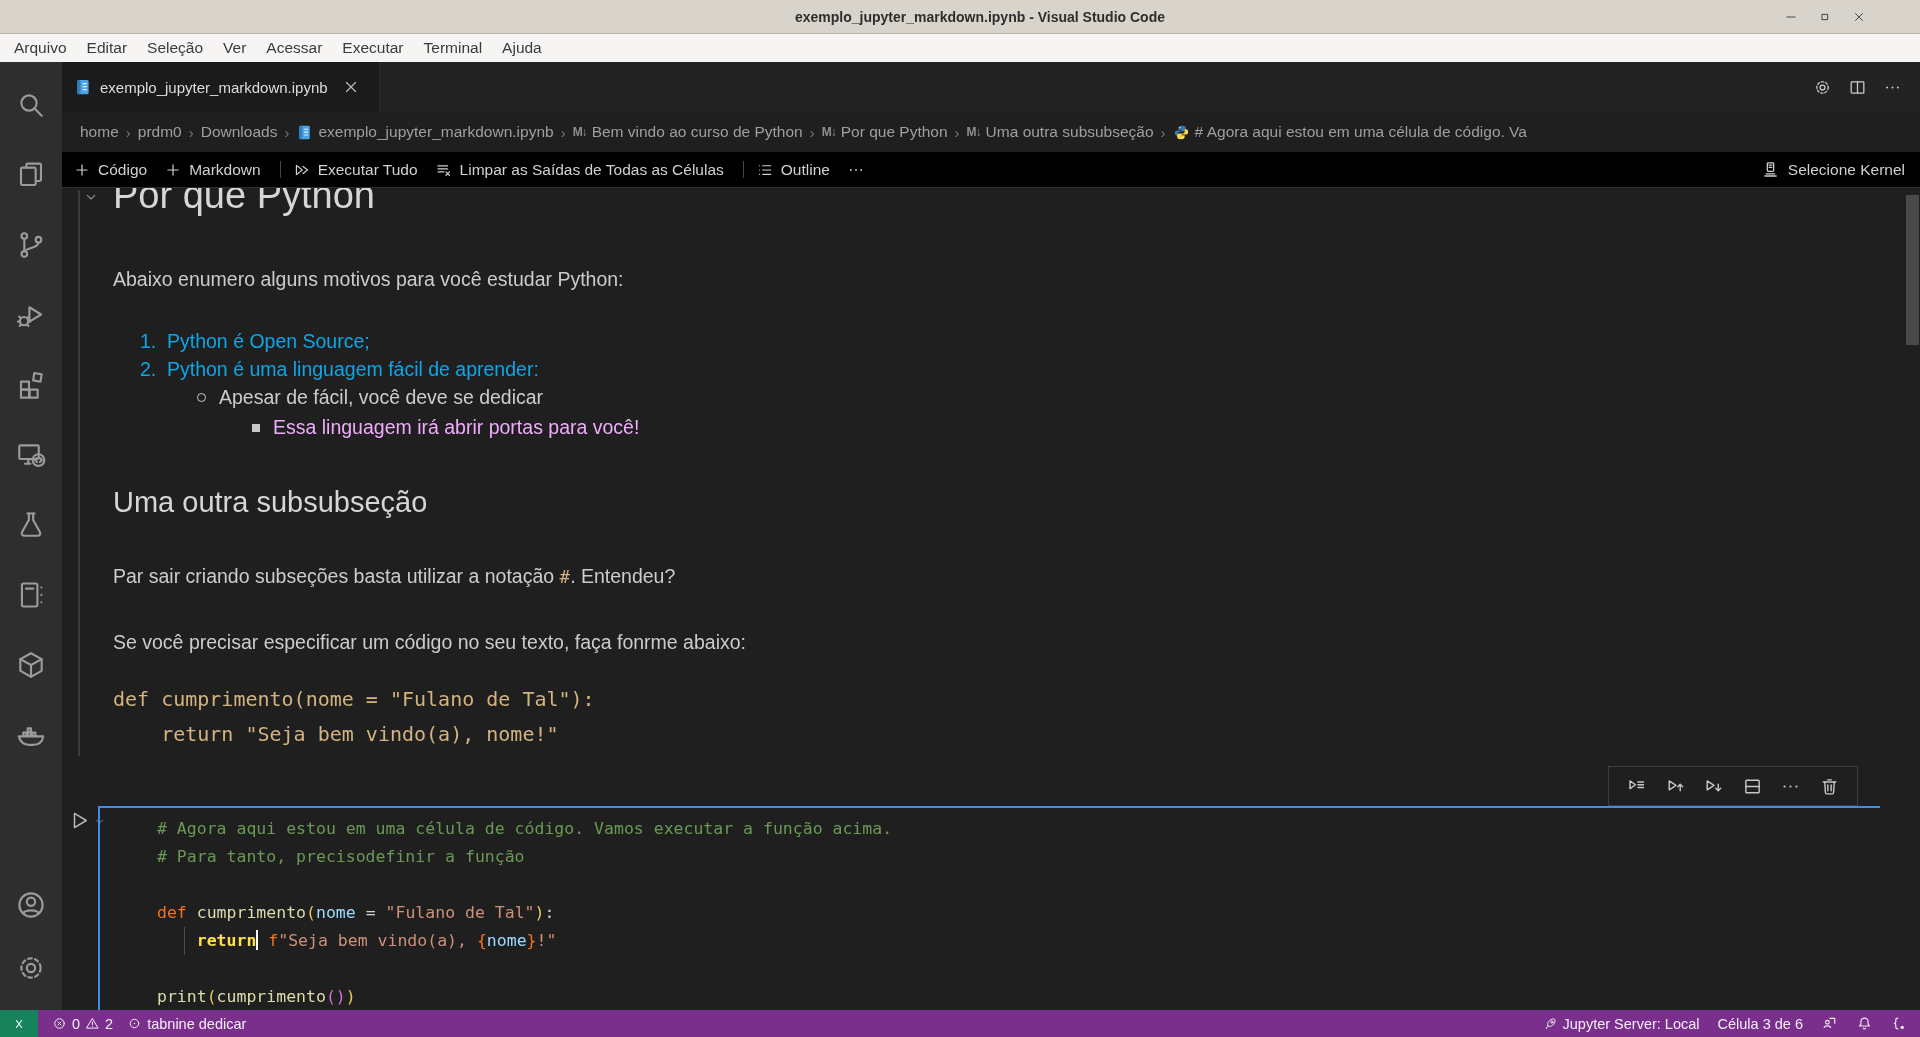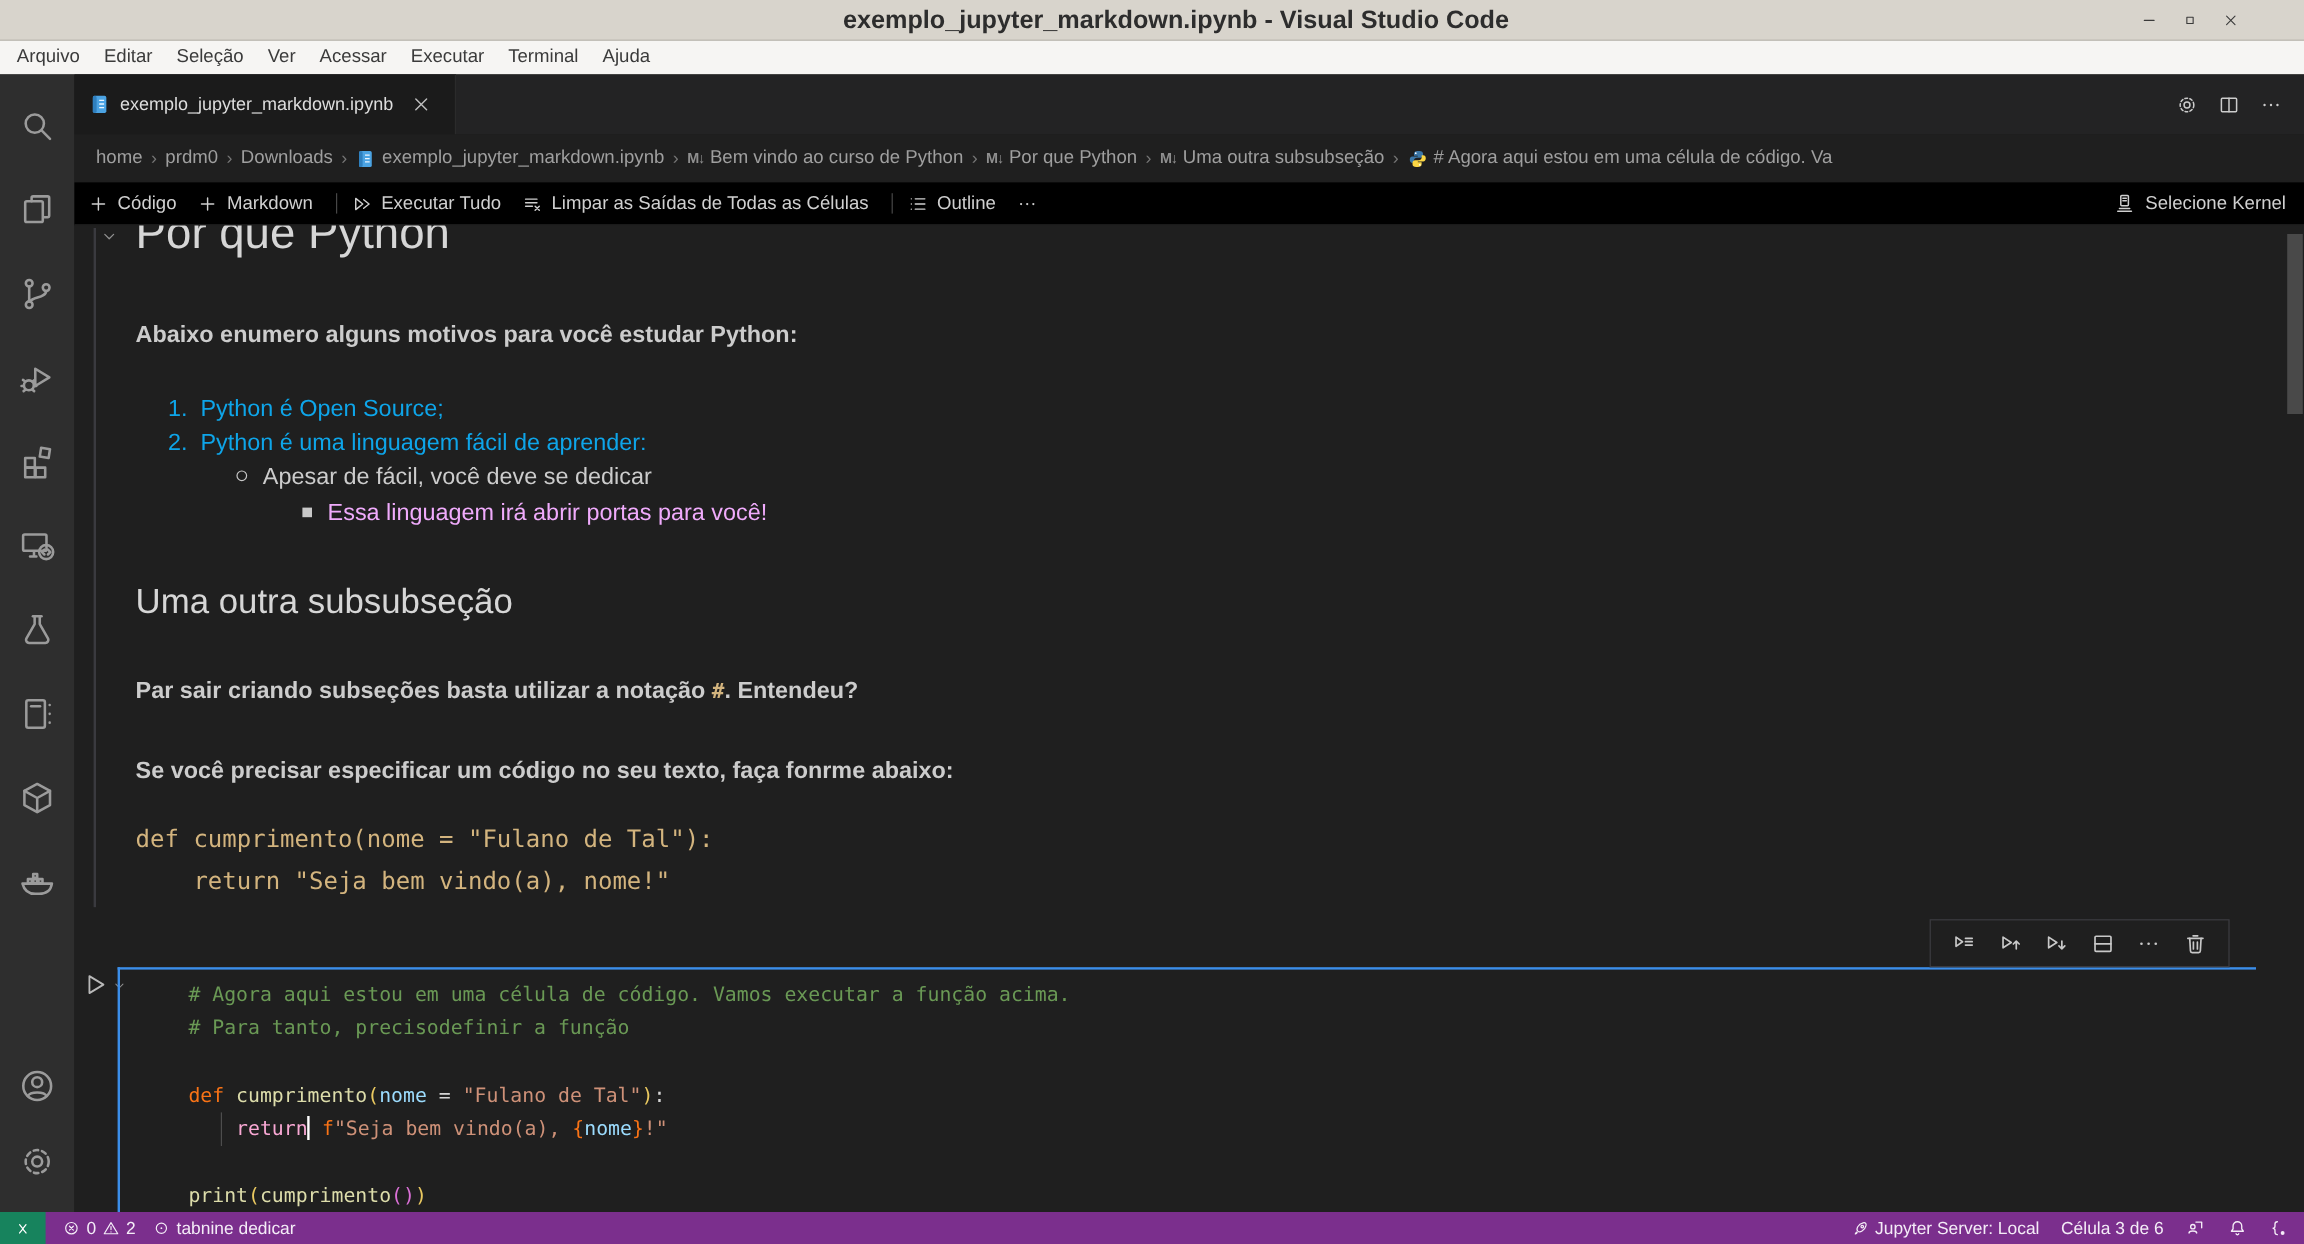--- a/index.html
+++ b/index.html
@@ -4,21 +4,21 @@
 <style>
   html,body{margin:0;padding:0;background:#000;}
   #app{position:relative;width:1920px;height:1037px;overflow:hidden;
        font-family:"Liberation Sans",sans-serif;background:#1f1f1f;}
   .icon{display:inline-flex;align-items:center;justify-content:center;flex:0 0 auto;}
   .icon svg{width:100%;height:100%;}
 
   
   .titlebar{position:absolute;left:0;top:0;width:1920px;height:33px;background:#d8d4cc;
             border-bottom:1px solid #b9b4ac;display:flex;align-items:center;justify-content:center;}
-  .titlebar .wtitle{font-size:21px;font-weight:bold;color:#2d2d2d;margin-left:40px;}
+  .titlebar .wtitle{font-size:14px;font-weight:bold;color:#2d2d2d;margin-left:40px;}
   .win-controls{position:absolute;right:54px;top:0;height:33px;display:flex;align-items:center;gap:20px;}
   .win-ctrl{width:14px;height:14px;color:#3a3a3a;cursor:default;}
 
   
   .menubar{position:absolute;left:0;top:34px;width:1920px;height:28px;background:#f6f5f3;
            display:flex;align-items:center;padding-left:4px;box-sizing:border-box;}
   .menu-item{font-size:15.5px;color:#3b3b3b;padding:0 10px;}
 
   
   .activitybar{position:absolute;left:0;top:62px;width:62px;height:948px;background:#2e2e2e;}
@@ -59,21 +59,21 @@
   .tb-kernel{margin-left:auto;display:inline-flex;align-items:center;gap:8px;font-size:15.5px;
              color:#d0d0d0;padding-right:15px;}
   .tb-kernel .icon{width:19px;height:19px;color:#cfcfcf;}
 
   
   .content{position:absolute;left:62px;top:188px;width:1858px;height:822px;background:#1f1f1f;
            overflow:hidden;}
   .md-guide{position:absolute;left:16px;top:2px;width:2px;height:566px;background:#3a3a3f;}
   .md-chevron{position:absolute;left:21px;top:1px;width:16px;height:16px;color:#8f8f8f;}
   .md-h1{position:absolute;left:51px;top:-14px;font-size:38px;color:#d6d6d6;white-space:nowrap;}
-  .md-p{position:absolute;left:51px;font-size:19.5px;color:#cccccc;white-space:nowrap;font-weight:bold;}
+  .md-p{position:absolute;left:51px;font-size:19.5px;color:#cccccc;white-space:nowrap;}
   .md-li{position:absolute;left:78px;font-size:19.5px;color:#0ea5e9;white-space:nowrap;}
   .md-li .num{display:inline-block;min-width:27px;}
   .md-li2{position:absolute;left:135px;font-size:19.5px;color:#cccccc;white-space:nowrap;}
   .md-li2::before{content:"";display:inline-block;width:7px;height:7px;border:1.6px solid #c8c8c8;
                   border-radius:50%;margin-right:13px;vertical-align:2px;}
   .md-li3{position:absolute;left:190px;font-size:19.5px;color:#f0abfc;white-space:nowrap;}
   .md-li3::before{content:"";display:inline-block;width:8px;height:8px;background:#c8c8c8;
                   margin-right:13px;vertical-align:2px;}
   .md-h2{position:absolute;left:51px;top:298px;font-size:29px;color:#d6d6d6;white-space:nowrap;}
   .inline-code{font-family:"DejaVu Sans Mono",monospace;font-size:17.5px;color:#d3b47e;}
@@ -87,21 +87,21 @@
   .ct-btn{width:21px;height:21px;color:#c8c8c8;}
 
   
   .cc-top{position:absolute;left:36px;top:618px;width:1782px;height:2px;background:var(--accent);z-index:2;}
   .cc-left{position:absolute;left:36px;top:618px;width:2px;height:204px;background:var(--accent);z-index:2;}
   .cc-run{position:absolute;left:6px;top:621px;width:23px;height:23px;color:#b8b8b8;}
   .cc-runchev{position:absolute;left:31px;top:627px;width:13px;height:13px;color:#8f8f8f;}
   .codelines{position:absolute;left:95px;top:627px;font-family:"DejaVu Sans Mono",monospace;
              font-size:16.5px;line-height:28px;white-space:pre;}
   .code-line{height:28px;}
-  .tok-comment{color:#6a9955;} .tok-kw{color:#f97316;} .tok-ctrl{color:#f9a8d4;}
+  .tok-comment{color:#6a9955;} .tok-kw{color:#f97316;} .tok-ctrl{color:#fde047;font-weight:bold;}
   .tok-fn{color:#dcdcaa;} .tok-var{color:#9cdcfe;} .tok-str{color:#ce9178;}
   .tok-plain{color:#d4d4d4;} .tok-b1{color:#e9c860;} .tok-b2{color:#da70d6;}
   .tok-cursor{display:inline-block;width:0;height:20px;border-left:2px solid #ffffff;
               vertical-align:-4px;}
   .indent-guide{position:absolute;left:122px;top:739px;width:1px;height:28px;background:#4d4d4d;}
   .scroll-thumb{position:absolute;right:1px;top:7px;width:13px;height:150px;
                 background:rgba(130,130,130,0.42);}
 
   
   .statusbar{position:absolute;left:0;top:1010px;width:1920px;height:27px;background:var(--statusbar);

